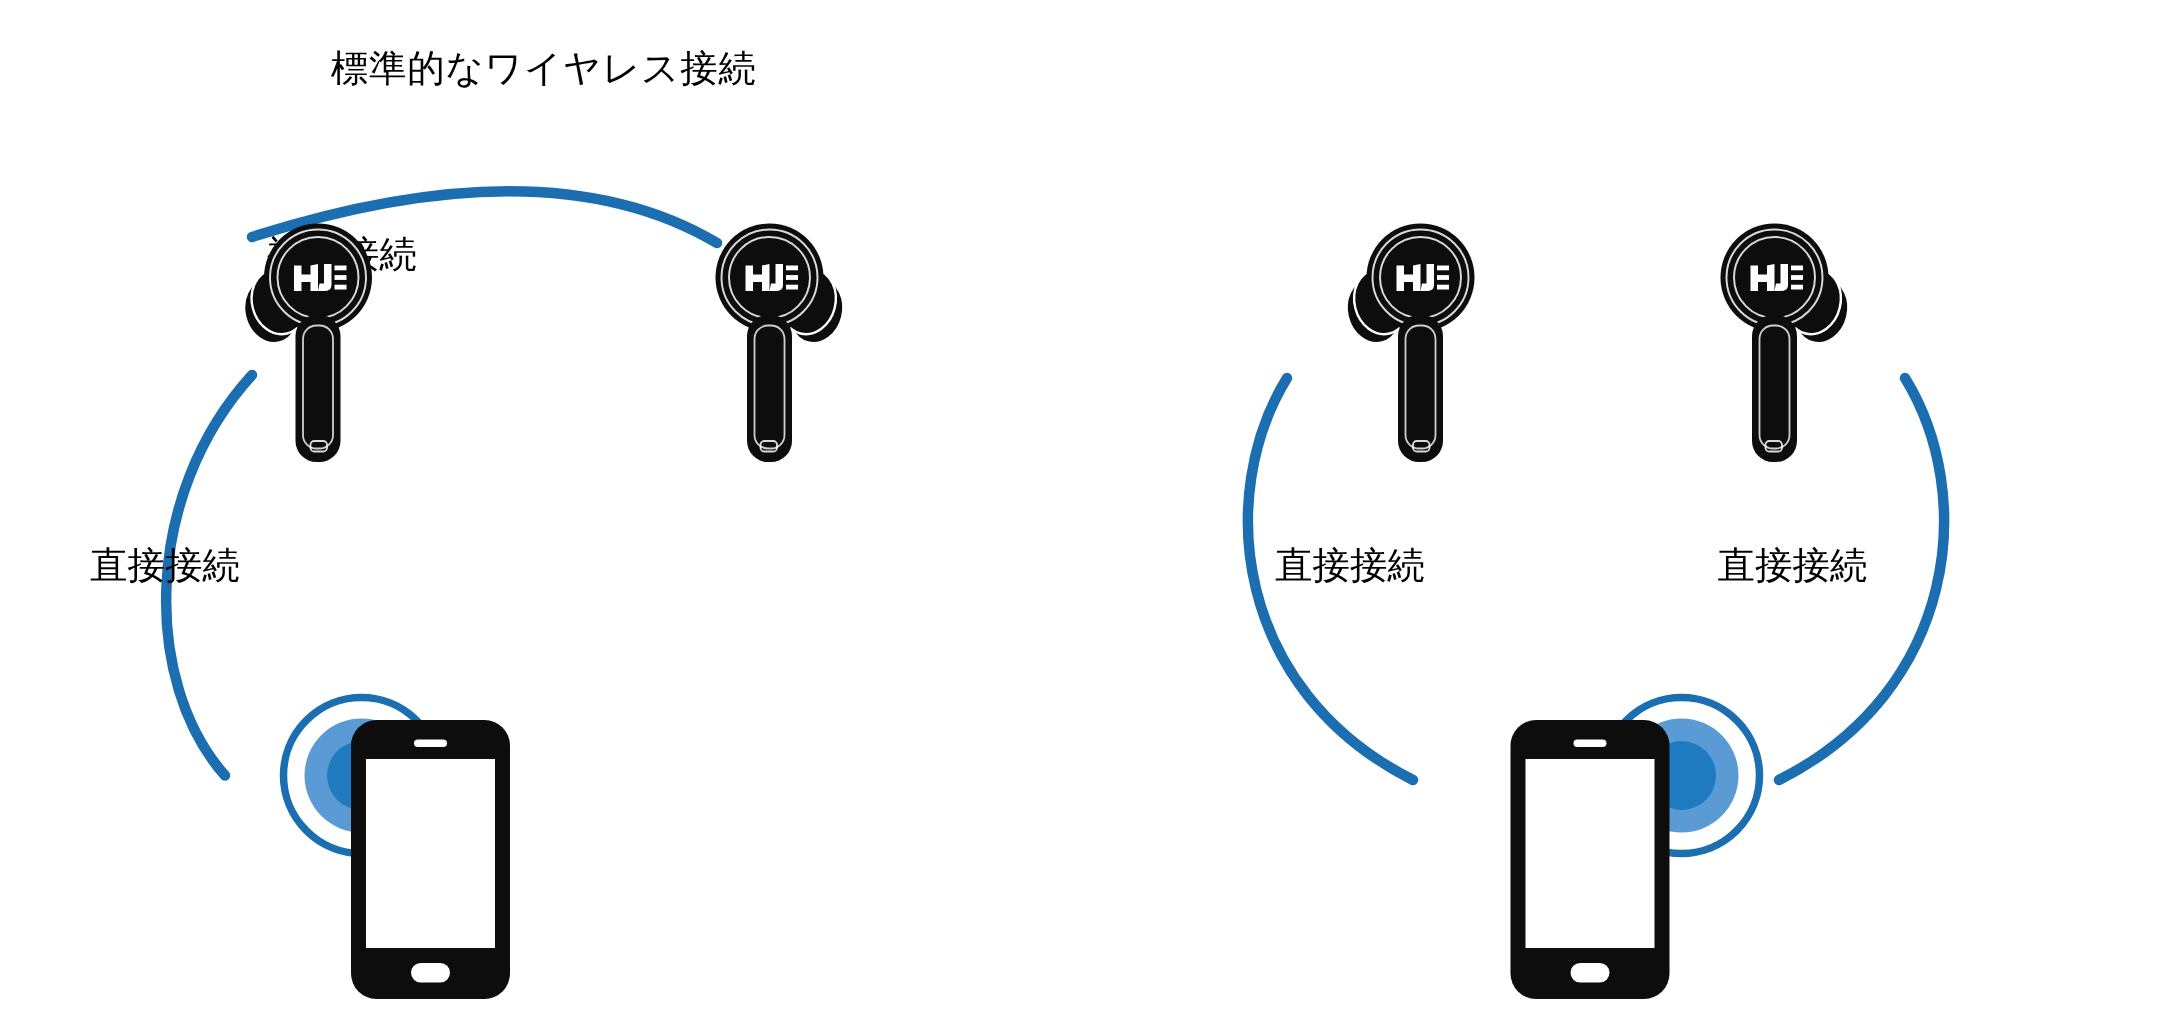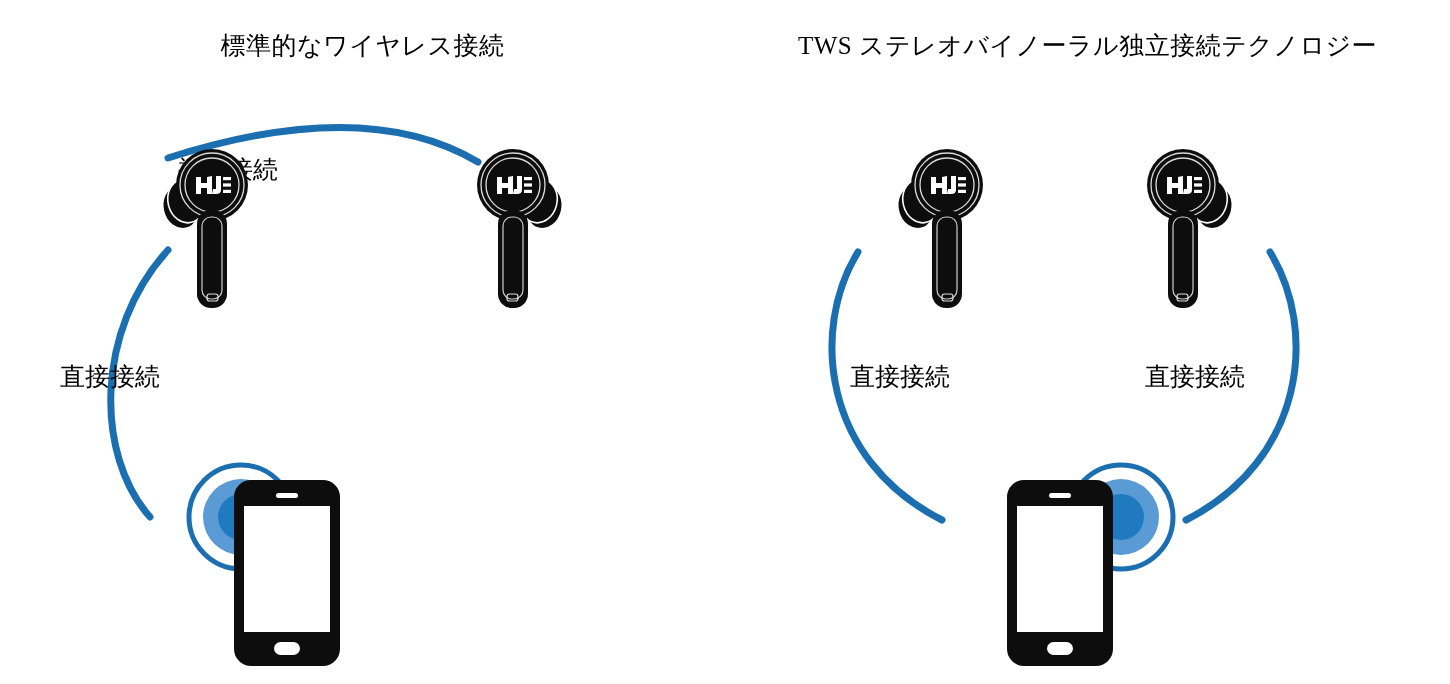--- a/index.html
+++ b/index.html
@@ -15,21 +15,20 @@
     width: 1450px;
     height: 684px;
     background: #ffffff;
     overflow: hidden;
   }
   .panel {
     position: absolute;
     top: 0;
     height: 684px;
     width: 725px;
-    font-family: Liberation Serif, serif;
   }
   #panel-left  { left: 0; }
   #panel-right { left: 725px; }
 
   .panel-title {
     position: absolute;
     top: 30px;
     left: 0;
     width: 100%;
     text-align: center;
@@ -162,21 +161,20 @@
         <rect x="2" y="2" width="106" height="186" rx="17" fill="#0d0d0d"></rect>
         <rect x="12" y="28" width="86" height="126" fill="#ffffff"></rect>
         <rect x="44" y="15" width="22" height="5" rx="2.5" fill="#ffffff"></rect>
         <rect x="42" y="164" width="26" height="13" rx="6.5" fill="#ffffff"></rect>
       </svg>
     </div>
   </div>
 
   <div class="panel" id="panel-right">
 
-    <div class="panel-title">TWS ステレオバイノーラル独立接続テクノロジー</div>
 
     <svg class="svg-layer" viewBox="0 0 725 684">
       <path d="M 133 252 C 85 330 98 460 217 520" fill="none" stroke="#1b6eb0" stroke-width="7" stroke-linecap="round"></path>
       <path d="M 545 252 C 593 330 580 460 461 520" fill="none" stroke="#1b6eb0" stroke-width="7" stroke-linecap="round"></path>
     </svg>
 
     <div class="conn-label" style="left:125px; top:362px;">直接接続</div>
 
     <div class="conn-label" style="left:420px; top:362px;">直接接続</div>
 

